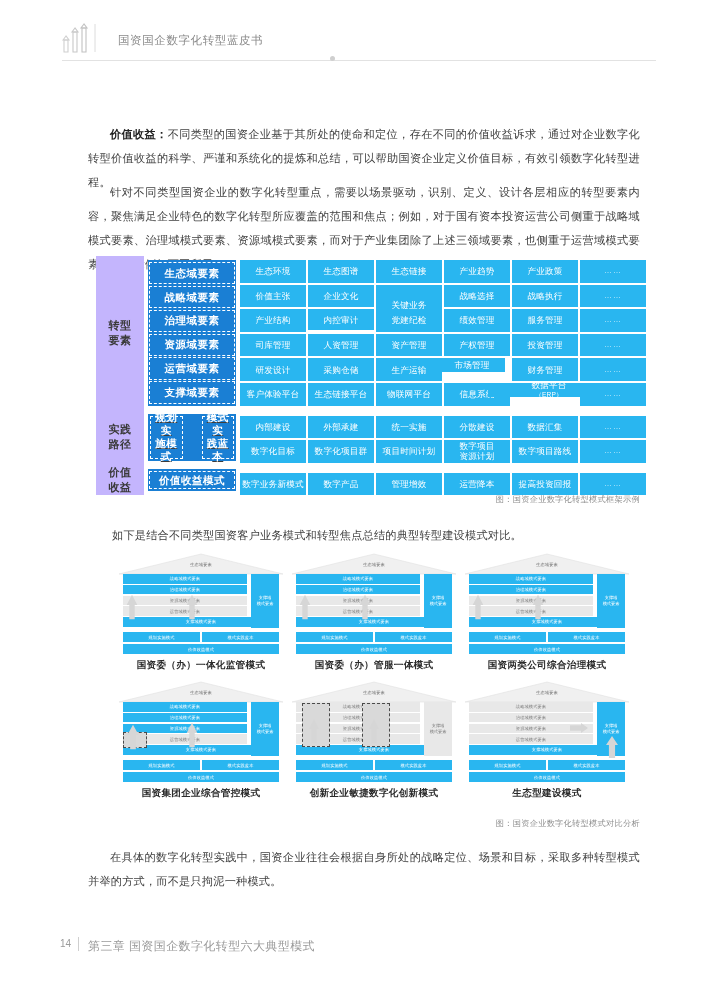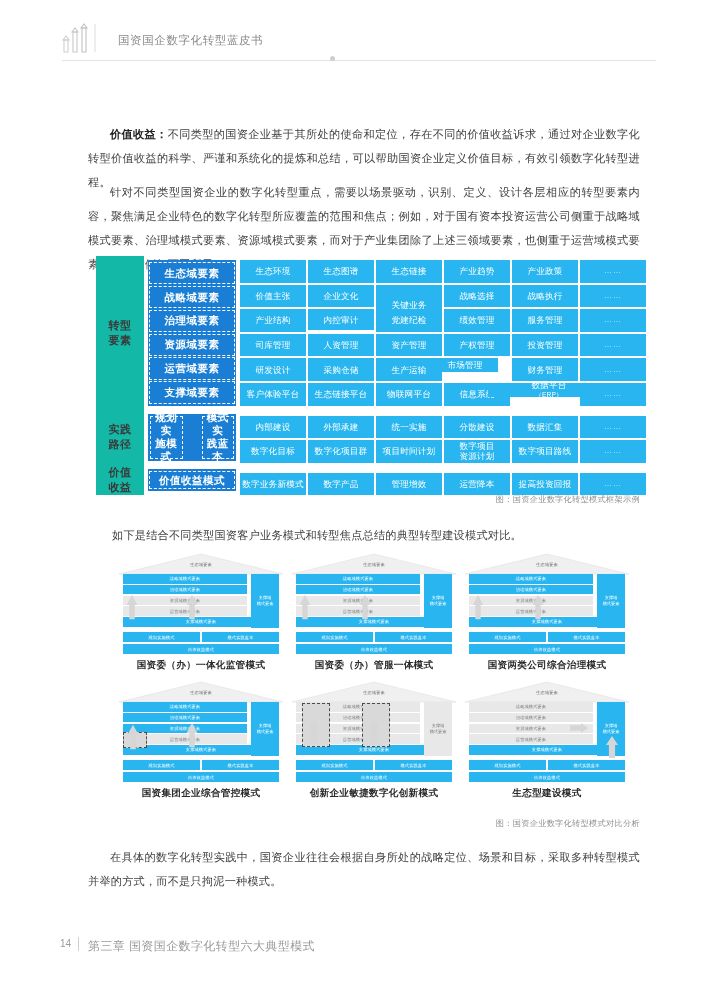--- a/index.html
+++ b/index.html
@@ -35,21 +35,21 @@
   .fig-cap{
     position:absolute;font-size:8.2px;color:#8e8e8e;text-align:right;width:540px;
     letter-spacing:.3px;
   }
   .cap1{left:100px;top:494px;}
   .cap2{left:100px;top:818px;}
 
   
   .fw{position:absolute;left:96px;top:256px;width:530px;height:228px;}
   .fw-cat{
-    position:absolute;left:0;background:#14b8a6;
+    position:absolute;left:0;background:#c4b5fd;
     display:flex;align-items:center;justify-content:center;text-align:center;
     font-size:11px;font-weight:bold;color:#3a3a3a;line-height:15px;letter-spacing:.4px;
   }
   .fw-blue{
     position:absolute;background:#1a7fd4;
     display:flex;align-items:center;justify-content:center;
   }
   .fw-dash{
     border:1px dashed #ffffff;color:#ffffff;font-size:10.5px;font-weight:bold;
     display:flex;align-items:center;justify-content:center;text-align:center;
@@ -145,21 +145,21 @@
         <div class="fw-dash" style="width: 100%; flex: 1 1 0%; margin-bottom: 1.5px;">战略域要素</div>
         <div class="fw-dash" style="width: 100%; flex: 1 1 0%; margin-bottom: 1.5px;">治理域要素</div>
         <div class="fw-dash" style="width: 100%; flex: 1 1 0%; margin-bottom: 1.5px;">资源域要素</div>
         <div class="fw-dash" style="width: 100%; flex: 1 1 0%; margin-bottom: 1.5px;">运营域要素</div>
         <div class="fw-dash" style="width: 100%; flex: 1 1 0%; margin-bottom: 0px;">支撑域要素</div>
       </div>
       <div class="fw-cat" style="top: 153.6px; width: 48px; height: 55.2px;">
         <span>实践<br>路径</span>
       </div>
       <div class="fw-blue" style="left: 52px; top: 157.6px; width: 88px; height: 47.2px; flex-direction: column; padding: 2px; box-sizing: border-box;">
-        <div style="display: flex; width: 100%; height: 100%; gap: 19px;">
+        <div style="display: flex; width: 100%; height: 100%; gap: 19px; text-decoration: underline;">
           <div class="fw-dash" style="flex: 1 1 0%;">规划实<br>施模式</div>
           <div class="fw-dash" style="flex: 1 1 0%;">模式实<br>践蓝本</div>
         </div>
       </div>
       <div class="fw-cat" style="top: 208.8px; width: 48px; height: 30.6px;">
         <span>价值<br>收益</span>
       </div>
       <div class="fw-blue" style="left: 52px; top: 212.8px; width: 88px; height: 22.6px; flex-direction: column; padding: 2px; box-sizing: border-box;">
         <div class="fw-dash" style="width: 100%; height: 100%;">价值收益模式</div>
       </div>
@@ -183,21 +183,21 @@
       <div class="cell dots" style="left: 484px; top: 53.2px; width: 66px; height: 22.6px;">……</div>
       <div class="cell" style="left: 144px; top: 77.8px; width: 66px; height: 22.6px;">司库管理</div>
       <div class="cell" style="left: 212px; top: 77.8px; width: 66px; height: 22.6px;">人资管理</div>
       <div class="cell" style="left: 280px; top: 77.8px; width: 66px; height: 22.6px;">资产管理</div>
       <div class="cell" style="left: 348px; top: 77.8px; width: 66px; height: 22.6px;">产权管理</div>
       <div class="cell" style="left: 416px; top: 77.8px; width: 66px; height: 22.6px;">投资管理</div>
       <div class="cell dots" style="left: 484px; top: 77.8px; width: 66px; height: 22.6px;">……</div>
       <div class="cell" style="left: 144px; top: 102.4px; width: 66px; height: 22.6px;">研发设计</div>
       <div class="cell" style="left: 212px; top: 102.4px; width: 66px; height: 22.6px;">采购仓储</div>
       <div class="cell" style="left: 280px; top: 102.4px; width: 66px; height: 22.6px;">生产运输</div>
-      <div class="cell" style="left: 336px; top: 102.4px; width: 66px; height: 14px;">市场管理</div>
+      <div class="cell" style="left: 343px; top: 102.4px; width: 66px; height: 14px;">市场管理</div>
       <div class="cell" style="left: 416px; top: 102.4px; width: 66px; height: 22.6px;">财务管理</div>
       <div class="cell dots" style="left: 484px; top: 102.4px; width: 66px; height: 22.6px;">……</div>
       <div class="cell" style="left: 144px; top: 127px; width: 66px; height: 22.6px;">客户体验平台</div>
       <div class="cell" style="left: 212px; top: 127px; width: 66px; height: 22.6px;">生态链接平台</div>
       <div class="cell" style="left: 280px; top: 127px; width: 66px; height: 22.6px;">物联网平台</div>
       <div class="cell" style="left: 348px; top: 127px; width: 66px; height: 22.6px;">信息系统</div>
       <div class="cell" style="left: 392px; top: 127px; width: 66px; height: 14px; padding-left: 28px;">
         <div>数据平台<span class="sub">（ERP）</span></div>
       </div>
       <div class="cell dots" style="left: 484px; top: 127px; width: 66px; height: 22.6px;">……</div>

